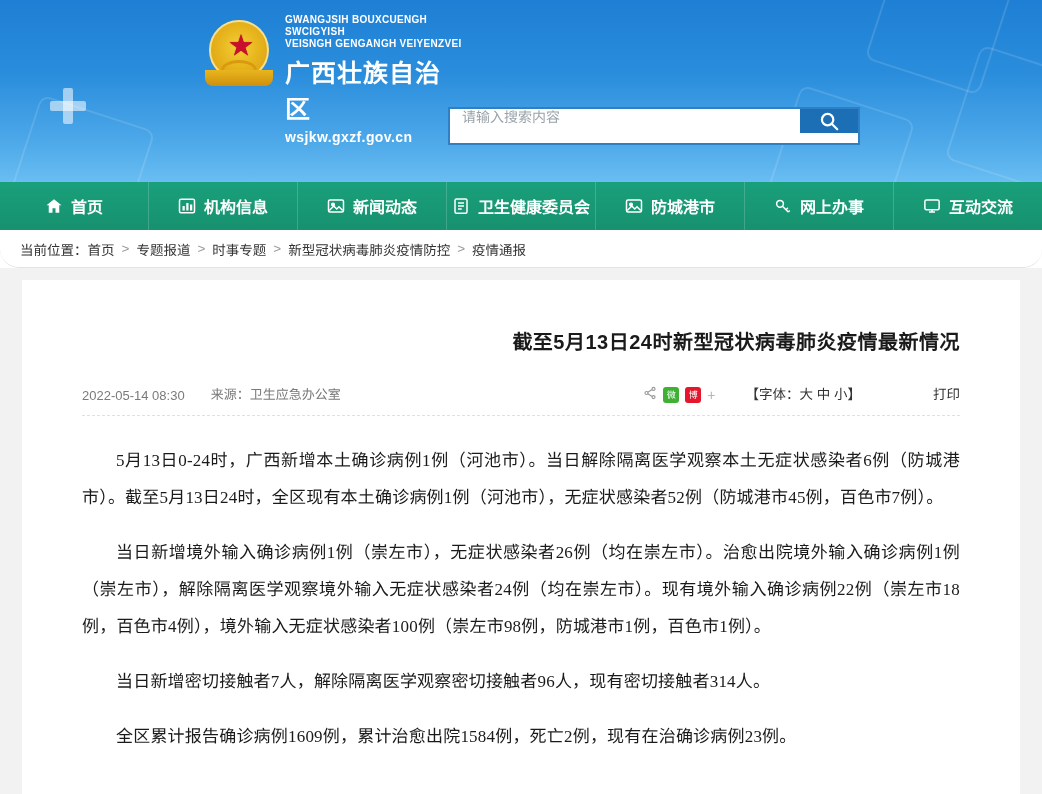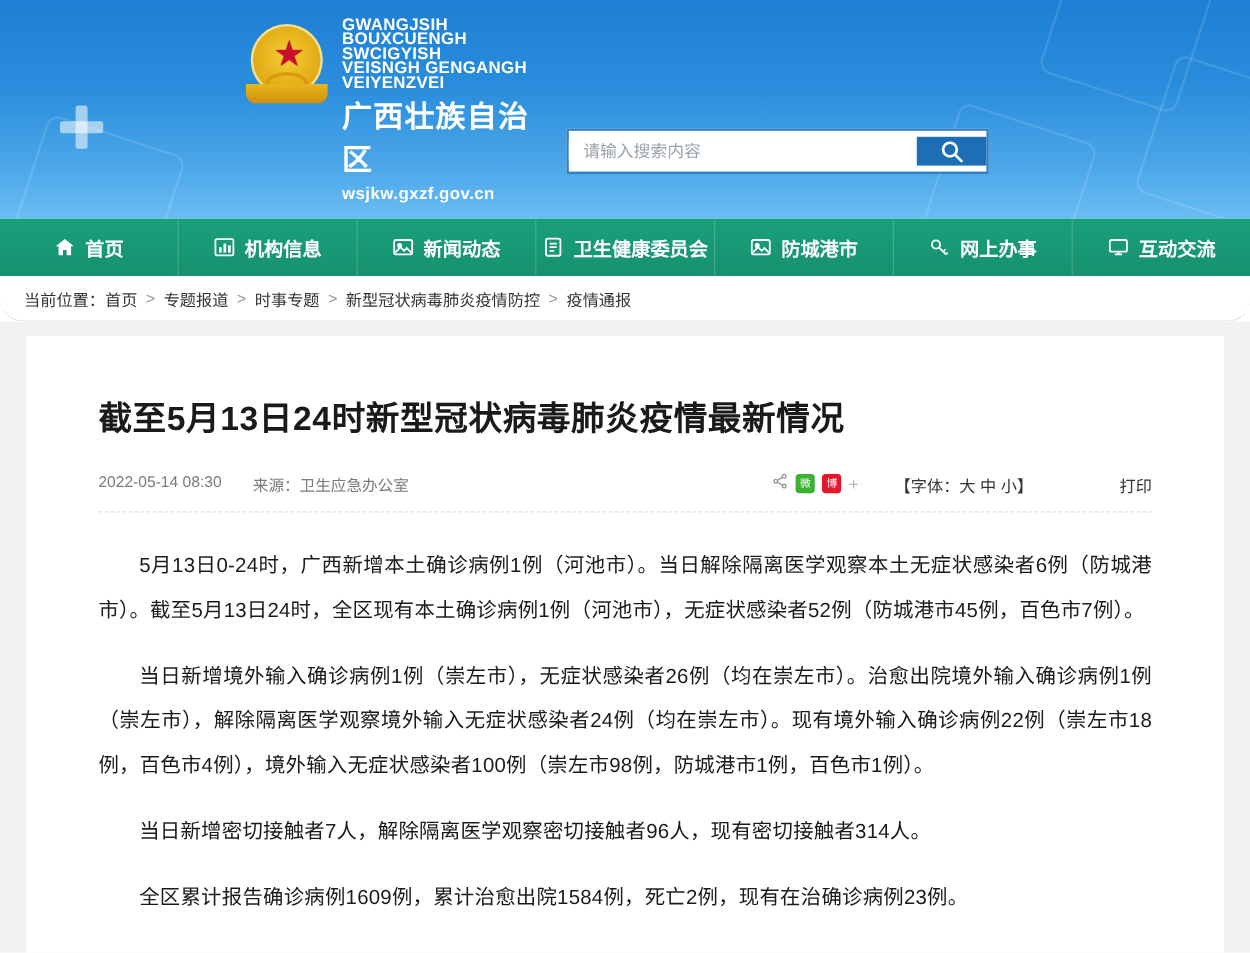--- a/index.html
+++ b/index.html
@@ -60,46 +60,46 @@
     background: linear-gradient(180deg,#e8b61e,#cf8f0b);
     border-radius: 0 0 8px 8px;
   }
   .emblem .gear {
     position: absolute; left: 18px; top: 44px; width: 36px; height: 20px;
     border: 3px solid #d99a10; border-radius: 50% 50% 45% 45%;
   }
 
   .title-block { position: absolute; left: 285px; top: 14px; width: 180px; }
   .title-pinyin {
-    color: #ffffff; font-size: 14px; letter-spacing: 0.3px;
+    color: #ffffff; font-size: 10px; letter-spacing: 0.3px;
     line-height: 12px; font-weight: bold;
   }
   .title-cn-sub {
     color: #ffffff; font-size: 25px; font-weight: bold;
     letter-spacing: 1px; margin-top: 3px;
     font-family: Liberation Serif, serif;
   }
   .title-url {
     color: #ffffff; font-size: 14px; font-weight: bold; margin-top: 4px;
     letter-spacing: 0.4px;
   }
   .title-main {
     position: absolute; left: 465px; top: 18px;
     color: #ffffff; font-size: 55px; font-weight: bold;
     letter-spacing: 2px;
     font-family: "Liberation Serif", serif;
     text-shadow: 1px 2px 4px rgba(0,40,90,0.35);
   }
 
   .searchbar {
-    position: absolute; left: 472px; top: 107px;
-    width: 352px; height: 38px;
+    position: absolute; left: 448px; top: 107px;
+    width: 412px; height: 38px;
     background: #ffffff;
     border: 2px solid #2f7fc4;
-    display: flex; align-items: center;
+    display: flex; align-items: flex-start;
   }
   .searchbar input {
     flex: 1; border: none; outline: none;
     padding: 0 12px; font-size: 14px; color: #333;
     font-family: "Liberation Sans", sans-serif;
   }
   .searchbar input::placeholder { color: #9aa3ab; }
   .search-btn {
     width: 58px; background: #1c6fb5;
     display: flex; align-items: center; justify-content: center;
@@ -147,28 +147,28 @@
   }
   .article {
     background: #ffffff;
     width: 998px;
     height: 514px;
     padding: 0 60px;
     overflow: hidden;
   }
   .article h1 {
     margin: 0; padding: 46px 0 0 0;
-    text-align: left;
-    font-size: 28px; font-weight: bold; color: #1a1a1a;
+    text-align: right;
+    font-size: 20px; font-weight: bold; color: #1a1a1a;
     font-family: "Liberation Sans", sans-serif;
     letter-spacing: 0.5px;
   }
   .meta {
     margin-top: 28px;
-    display: flex; align-items: flex-start;
+    display: flex; align-items: flex-end;
     font-size: 13px; color: #7a7a7a;
     padding-bottom: 12px;
     border-bottom: 1px dashed #e0e0e0;
   }
   .meta .date { margin-right: 26px; }
   .meta .source { }
   .meta .spacer { flex: 1; }
   .share { display: flex; align-items: center; gap: 6px; margin-right: 30px; }
   .share .s-ico {
     width: 16px; height: 16px; border-radius: 3px;
@@ -181,21 +181,21 @@
   .share .s-plus { color: #b5b5b5; font-size: 14px; }
   .fontsize { color: #333; font-size: 13.5px; margin-right: 72px; }
   .fontsize .fs-opt { cursor: pointer; }
   .print { color: #333; font-size: 13.5px; cursor: pointer; }
 
   .body-text {
     margin-top: 26px;
     font-size: 17px;
     line-height: 37px;
     color: #1a1a1a;
-    font-family: Liberation Sans, sans-serif;
+    font-family: Liberation Serif, serif;
     letter-spacing: 0.2px;
     text-align: justify;
   }
   .body-text p { margin: 0 0 18px 0; text-indent: 2em; }
 </style>
 </head>
 <body>
 
 <div class="header">
   <div class="deco-hex hex1"></div>

